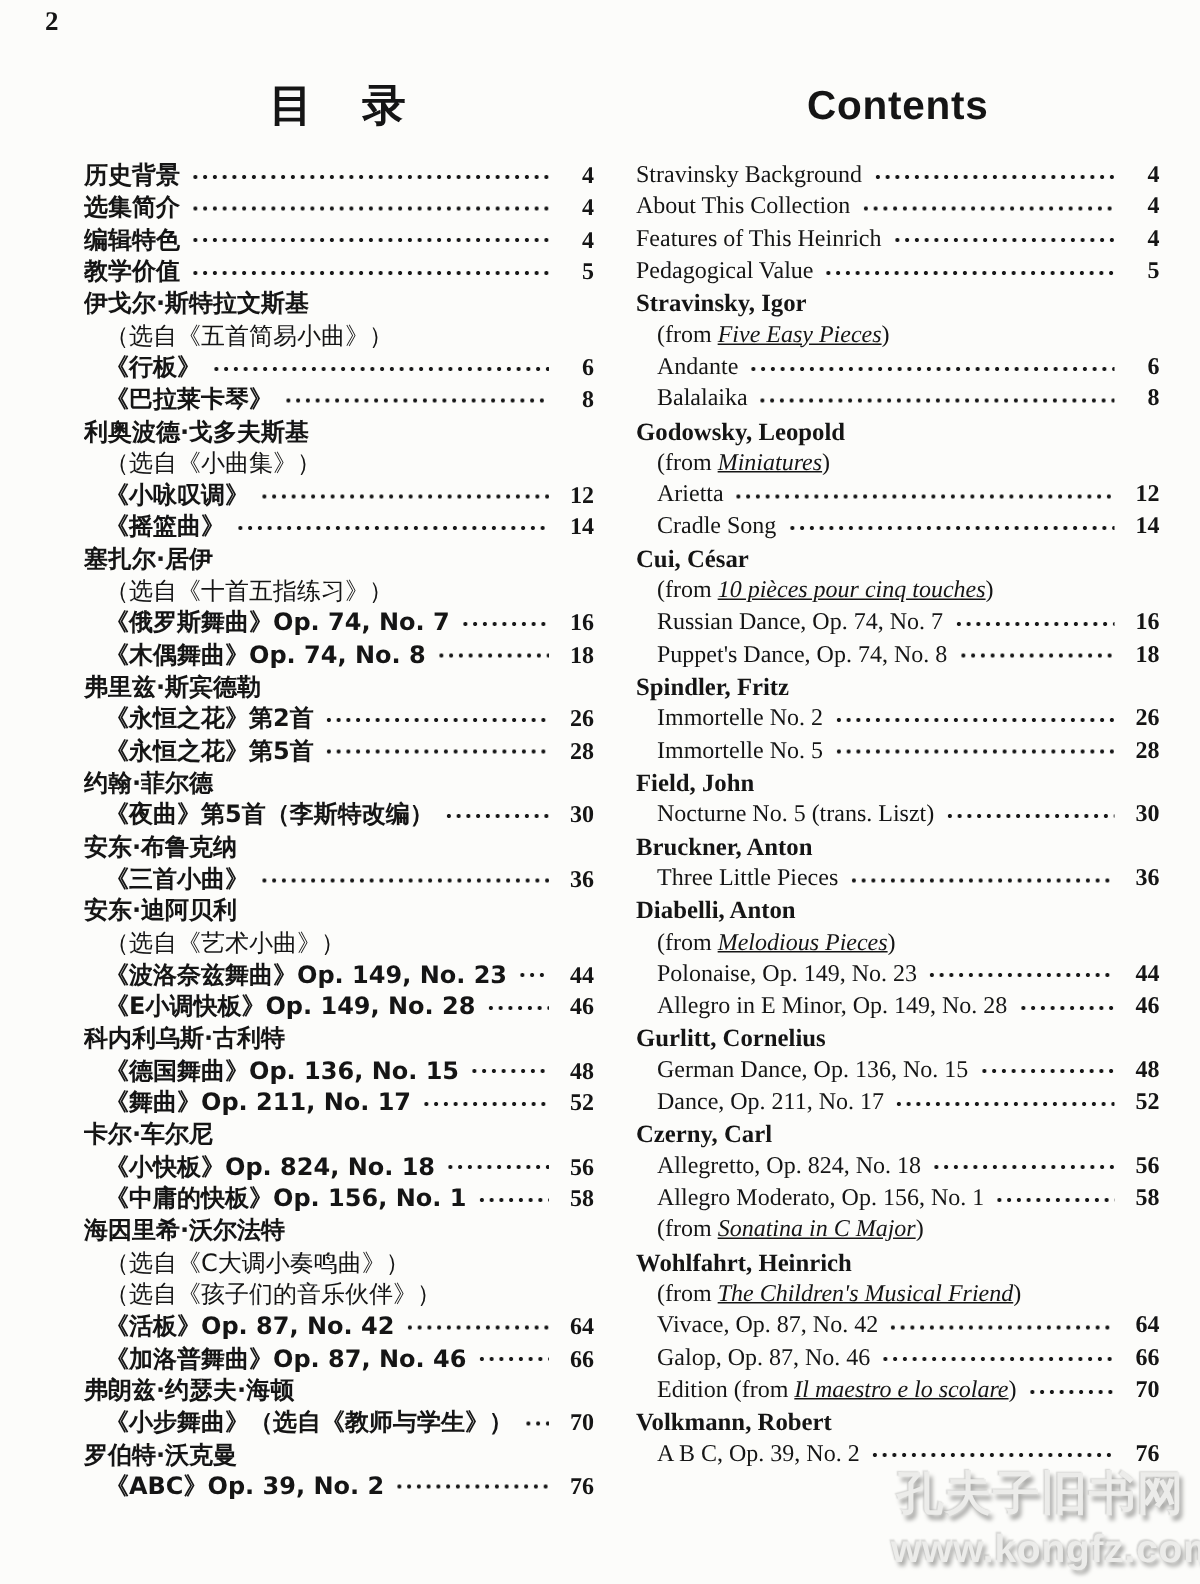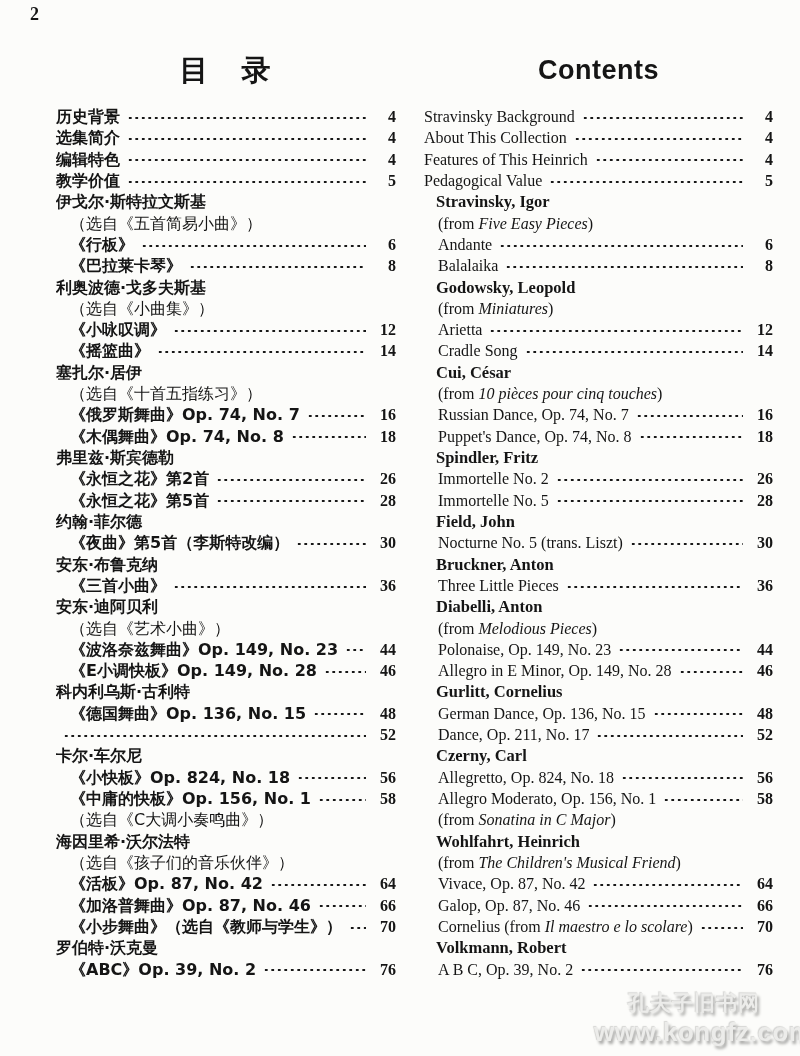--- a/index.html
+++ b/index.html
@@ -51,22 +51,22 @@
     line-height: 21.32px;
     white-space: nowrap;
     overflow: hidden;
   }
   .row .txt { flex: 0 0 auto; }
   .row.ind .txt { padding-left: 14px; }
   .cn { font-family: "DejaVu Sans", sans-serif; font-size: 16px; }
   .cn.s-bold .txt { font-weight: bold; }
   .cn.s-kai  .txt { font-weight: 400; }
   .en { font-family: "Liberation Serif", serif; font-size: 16px; }
-  .en.s-bold .txt { font-weight: bold; font-size: 16.5px; margin-left: 12px; }
-  .it { font-style: italic; }
+  .en.s-bold .txt { font-weight: bold; font-size: 16.5px; }
+  .it { font-style: italic; text-decoration: underline; }
   .leader {
     flex: 1 1 auto;
     min-width: 12px;
     align-self: center;
     height: 4px;
     margin: 0 8px 0 7px;
     background-image: radial-gradient(circle, #181818 1.25px, rgba(0,0,0,0) 1.5px);
     background-size: 6.5px 4px;
     background-repeat: repeat-x;
     background-position: left center;
@@ -83,21 +83,21 @@
   .watermark {
     position: absolute;
     right: 6px;
     bottom: 8px;
     width: 200px;
     text-align: center;
     pointer-events: none;
   }
   .wm1 {
     font-family: "DejaVu Sans", sans-serif;
-    font-size: 21px;
+    font-size: 31px;
     font-weight: bold;
     color: #ececea;
     text-shadow: 2px 3px 3px #a8a8a6, -1px -1px 1px #d6d6d4;
     letter-spacing: 1px;
   }
   .wm2 {
     font-family: "Liberation Sans", sans-serif;
     font-size: 26px;
     font-weight: bold;
     color: #ececea;
@@ -230,54 +230,58 @@
         </div>
         <div class="row cn s-bold">
           <span class="txt">科内利乌斯·古利特</span>
         </div>
         <div class="row cn s-bold ind">
           <span class="txt">《德国舞曲》Op. 136, No. 15</span>
           <span class="leader"></span>
           <span class="pg">48</span>
         </div>
         <div class="row cn s-bold ind">
+          <span class="txt">《舞曲》Op. 211, No. 17</span>
           <span class="leader"></span>
           <span class="pg">52</span>
         </div>
         <div class="row cn s-bold">
           <span class="txt">卡尔·车尔尼</span>
         </div>
         <div class="row cn s-bold ind">
           <span class="txt">《小快板》Op. 824, No. 18</span>
           <span class="leader"></span>
           <span class="pg">56</span>
         </div>
         <div class="row cn s-bold ind">
           <span class="txt">《中庸的快板》Op. 156, No. 1</span>
           <span class="leader"></span>
           <span class="pg">58</span>
         </div>
+        <div class="row cn s-bold">
+          <span class="txt">海因里希·沃尔法特</span>
+        </div>
         <div class="row cn s-kai ind">
           <span class="txt">（选自《C大调小奏鸣曲》）</span>
         </div>
-        <div class="row cn s-bold">
-          <span class="txt">海因里希·沃尔法特</span>
-        </div>
         <div class="row cn s-kai ind">
           <span class="txt">（选自《孩子们的音乐伙伴》）</span>
         </div>
         <div class="row cn s-bold ind">
           <span class="txt">《活板》Op. 87, No. 42</span>
           <span class="leader"></span>
           <span class="pg">64</span>
         </div>
         <div class="row cn s-bold ind">
           <span class="txt">《加洛普舞曲》Op. 87, No. 46</span>
           <span class="leader"></span>
           <span class="pg">66</span>
+        </div>
+        <div class="row cn s-bold">
+          <span class="txt">弗朗兹·约瑟夫·海顿</span>
         </div>
         <div class="row cn s-bold ind">
           <span class="txt">《小步舞曲》（选自《教师与学生》）</span>
           <span class="leader"></span>
           <span class="pg">70</span>
         </div>
         <div class="row cn s-bold">
           <span class="txt">罗伯特·沃克曼</span>
         </div>
         <div class="row cn s-bold ind">
@@ -443,21 +447,21 @@
           <span class="txt">Vivace, Op. 87, No. 42</span>
           <span class="leader"></span>
           <span class="pg">64</span>
         </div>
         <div class="row en s-plain ind">
           <span class="txt">Galop, Op. 87, No. 46</span>
           <span class="leader"></span>
           <span class="pg">66</span>
         </div>
         <div class="row en s-plain ind">
-          <span class="txt"><span>Cornelius (from </span><span class="it">Il maestro e lo scolare</span><span>)</span></span>
+          <span class="txt"><span>Edition (from </span><span class="it">Il maestro e lo scolare</span><span>)</span></span>
           <span class="leader"></span>
           <span class="pg">70</span>
         </div>
         <div class="row en s-bold">
           <span class="txt">Volkmann, Robert</span>
         </div>
         <div class="row en s-plain ind">
           <span class="txt">A B C, Op. 39, No. 2</span>
           <span class="leader"></span>
           <span class="pg">76</span>

